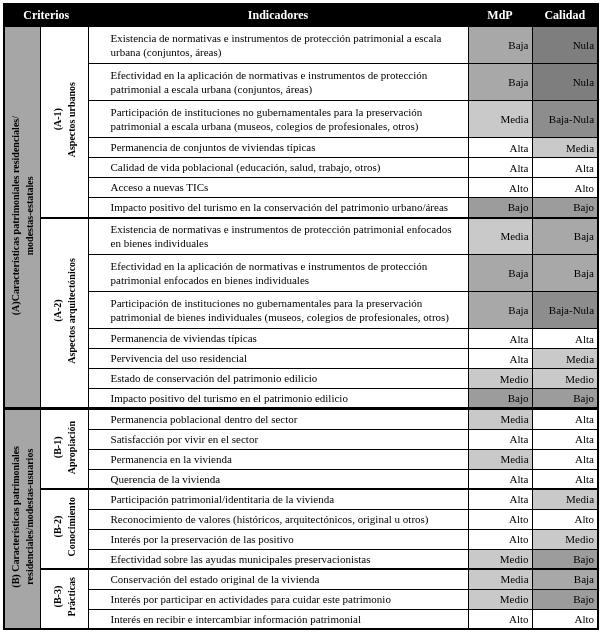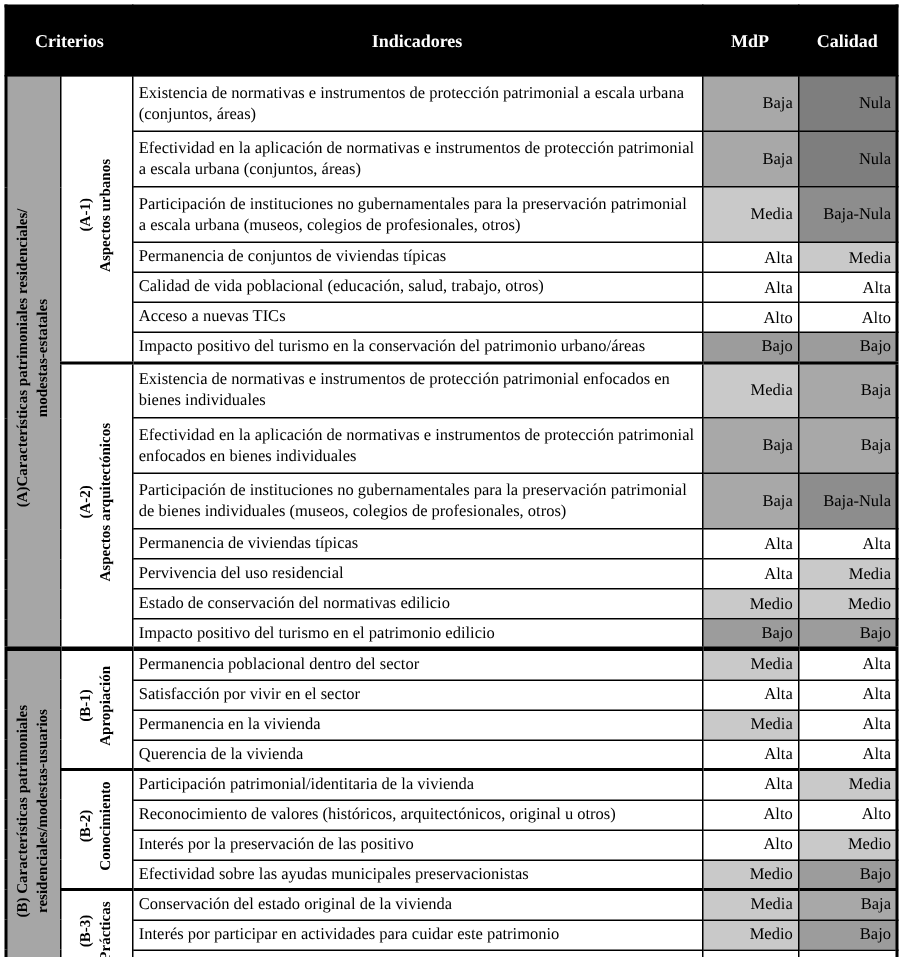--- a/index.html
+++ b/index.html
@@ -17,28 +17,28 @@
     table-layout: fixed;
     border: 2px solid #000;
   }
   th, td { border: 1px solid #000; }
 
   thead th {
     background: #000000;
     color: #ffffff;
     font-weight: bold;
     font-size: 12px;
-    padding: 15px 2px;
+    padding: 3px 2px;
     text-align: center;
   }
 
   td.ind {
     font-size: 11px;
     line-height: 1.3;
-    padding: 2px 4px 2px 4px;
+    padding: 2px 4px 2px 22px;
     vertical-align: middle;
     background: #ffffff;
     color: #000;
   }
   td.val {
     font-size: 11px;
     text-align: right;
     vertical-align: middle;
     padding: 1px 3px;
     color: #000;
@@ -166,21 +166,21 @@
       <td class="ind">Permanencia de viviendas típicas</td>
       <td class="val" style="background-color: rgb(255, 255, 255);">Alta</td>
       <td class="val" style="background-color: rgb(255, 255, 255);">Alta</td>
     </tr>
     <tr class="r1">
       <td class="ind">Pervivencia del uso residencial</td>
       <td class="val" style="background-color: rgb(255, 255, 255);">Alta</td>
       <td class="val" style="background-color: rgb(201, 201, 201);">Media</td>
     </tr>
     <tr class="r1">
-      <td class="ind">Estado de conservación del normativas edilicio</td>
+      <td class="ind">Estado de conservación del patrimonio edilicio</td>
       <td class="val" style="background-color: rgb(201, 201, 201);">Medio</td>
       <td class="val" style="background-color: rgb(201, 201, 201);">Medio</td>
     </tr>
     <tr class="r1">
       <td class="ind">Impacto positivo del turismo en el patrimonio edilicio</td>
       <td class="val" style="background-color: rgb(156, 156, 156);">Bajo</td>
       <td class="val" style="background-color: rgb(156, 156, 156);">Bajo</td>
     </tr>
 
     <tr class="r1 grpsec">

